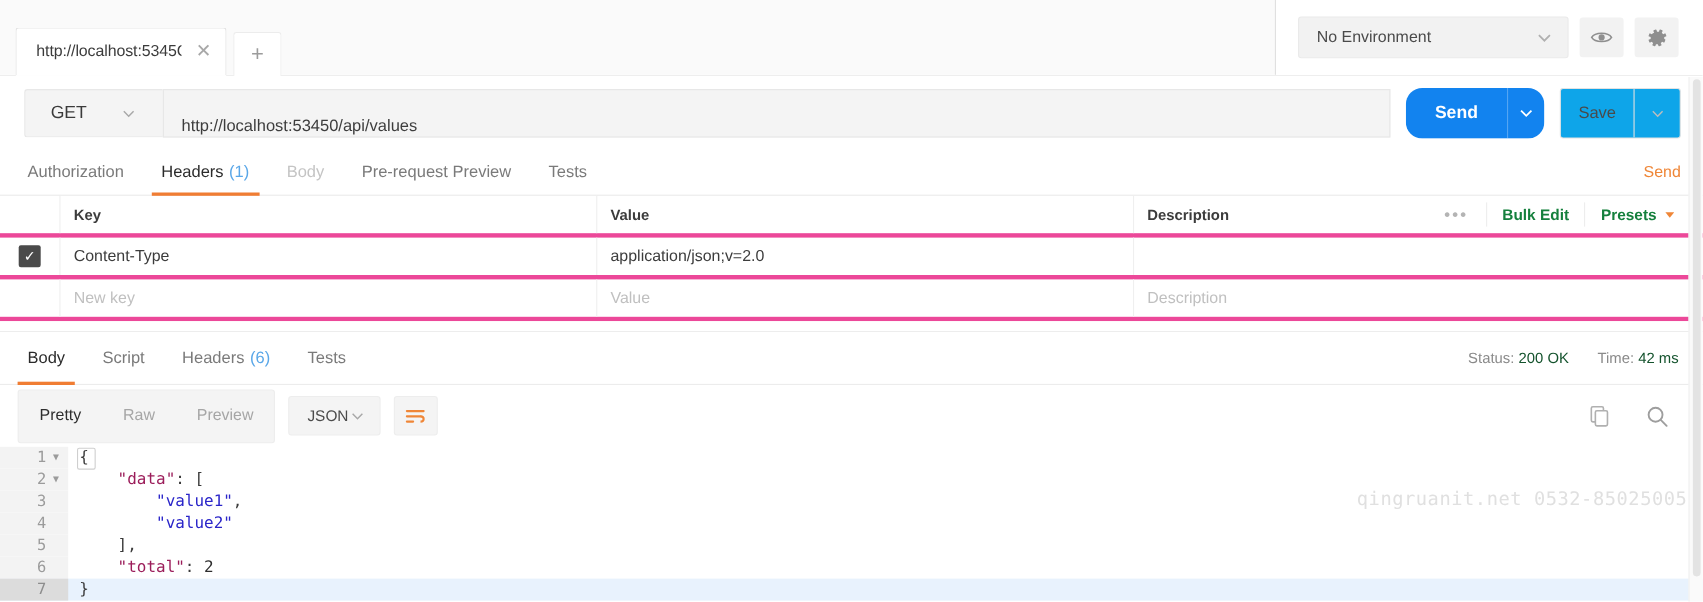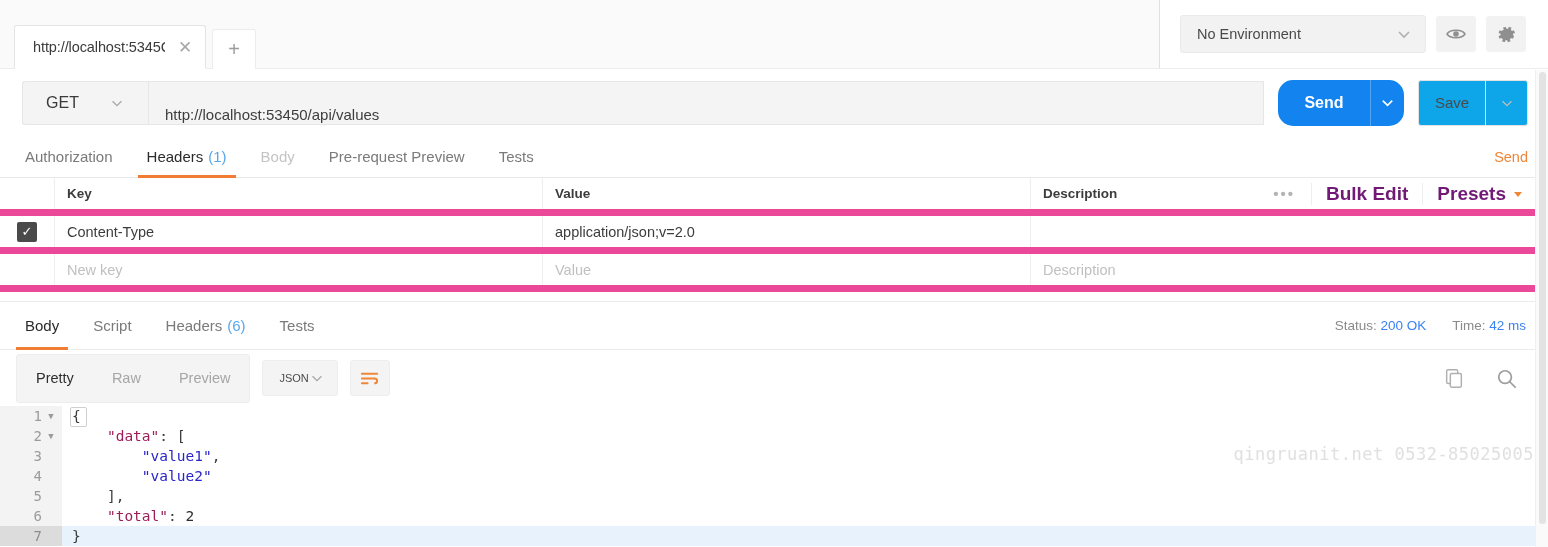--- a/index.html
+++ b/index.html
@@ -207,21 +207,21 @@
   .code-link {
     display: flex; align-items: center;
     font-size: 14.5px; color: #ef8637;
   }
 
   
   .htable { background: #ffffff; }
   .hrow {
     display: flex;
     align-items: stretch;
-    border-bottom: 7px solid #ec4899;
+    border-bottom: 4px solid #ec4899;
   }
   .hrow.head { height: 38px; }
   .hrow.data { height: 38px; }
   .hcell-chk {
     width: 55px;
     display: flex; align-items: center; justify-content: center;
     border-right: 1px solid #efefef;
   }
   .chk {
     width: 20px; height: 20px;
@@ -249,21 +249,21 @@
   .head-actions {
     display: flex; align-items: center; gap: 0;
     margin-left: auto;
     height: 100%;
   }
   .dots {
     color: #b4b4b4; letter-spacing: 2px; font-size: 15px;
     padding: 0 16px;
   }
   .act-link {
-    color: #701a75; font-size: 19px;
+    color: #15803d; font-size: 14px;
     padding: 0 14px;
     display: flex; align-items: center;
     border-left: 1px solid #ededed;
     height: 22px;
   }
 
   
   .respdiv { height: 10px; background: #ffffff; border-bottom: 1px solid #ececec; }
   .resptabs {
     height: 48px;
@@ -271,21 +271,21 @@
     padding: 0 22px 0 8px;
     border-bottom: 1px solid #ececec;
     background: #ffffff;
   }
   .resptabs .rtab { font-size: 15px; }
   .resptabs .rtab.active { font-weight: normal; color: #2b2b2b; }
   .status-wrap {
     display: flex; align-items: center; gap: 26px;
     font-size: 13.5px; color: #8a8a8a;
   }
-  .status-wrap b { font-weight: normal; color: #3b82f6; }
+  .status-wrap b { font-weight: normal; color: #14532d; }
 
   
   .bodybar {
     height: 56px;
     display: flex; align-items: center;
     padding: 0 22px 0 16px;
     gap: 12px;
     background: #ffffff;
   }
   .seg {
@@ -303,21 +303,21 @@
   }
   .seg-item.active { color: #2e2e2e; }
   .json-sel {
     height: 36px;
     background: #f4f4f4;
     border: 1px solid #ededed;
     border-radius: 3px;
     display: flex; align-items: center;
     padding: 0 12px 0 16px;
     gap: 0;
-    font-size: 11px; color: #4b4b4b;
+    font-size: 14px; color: #4b4b4b;
   }
   .wrap-btn {
     width: 40px; height: 36px;
     background: #f4f4f4;
     border: 1px solid #ededed;
     border-radius: 3px;
     display: flex; align-items: center; justify-content: center;
   }
 
   

